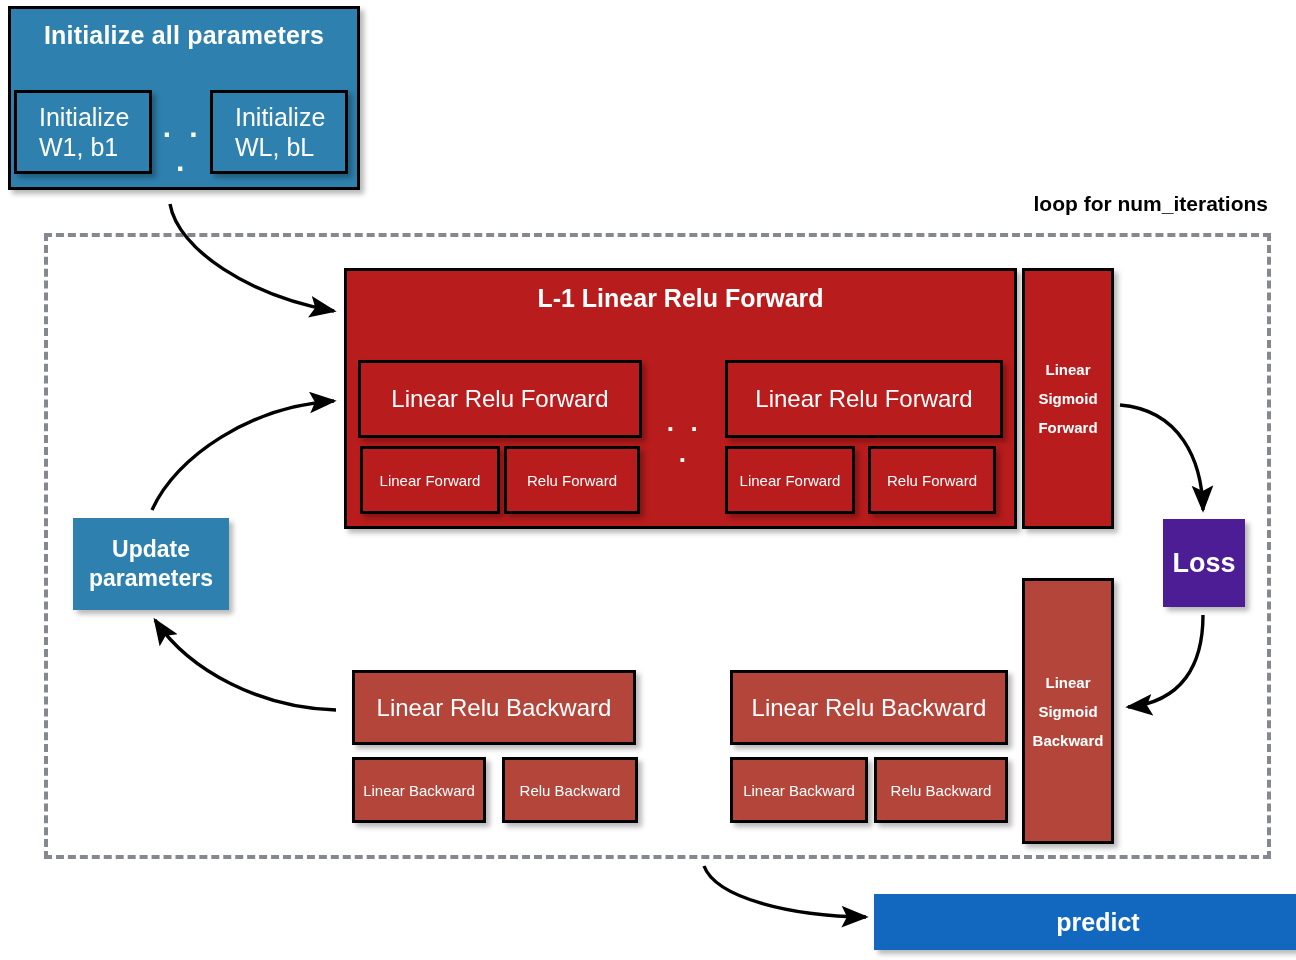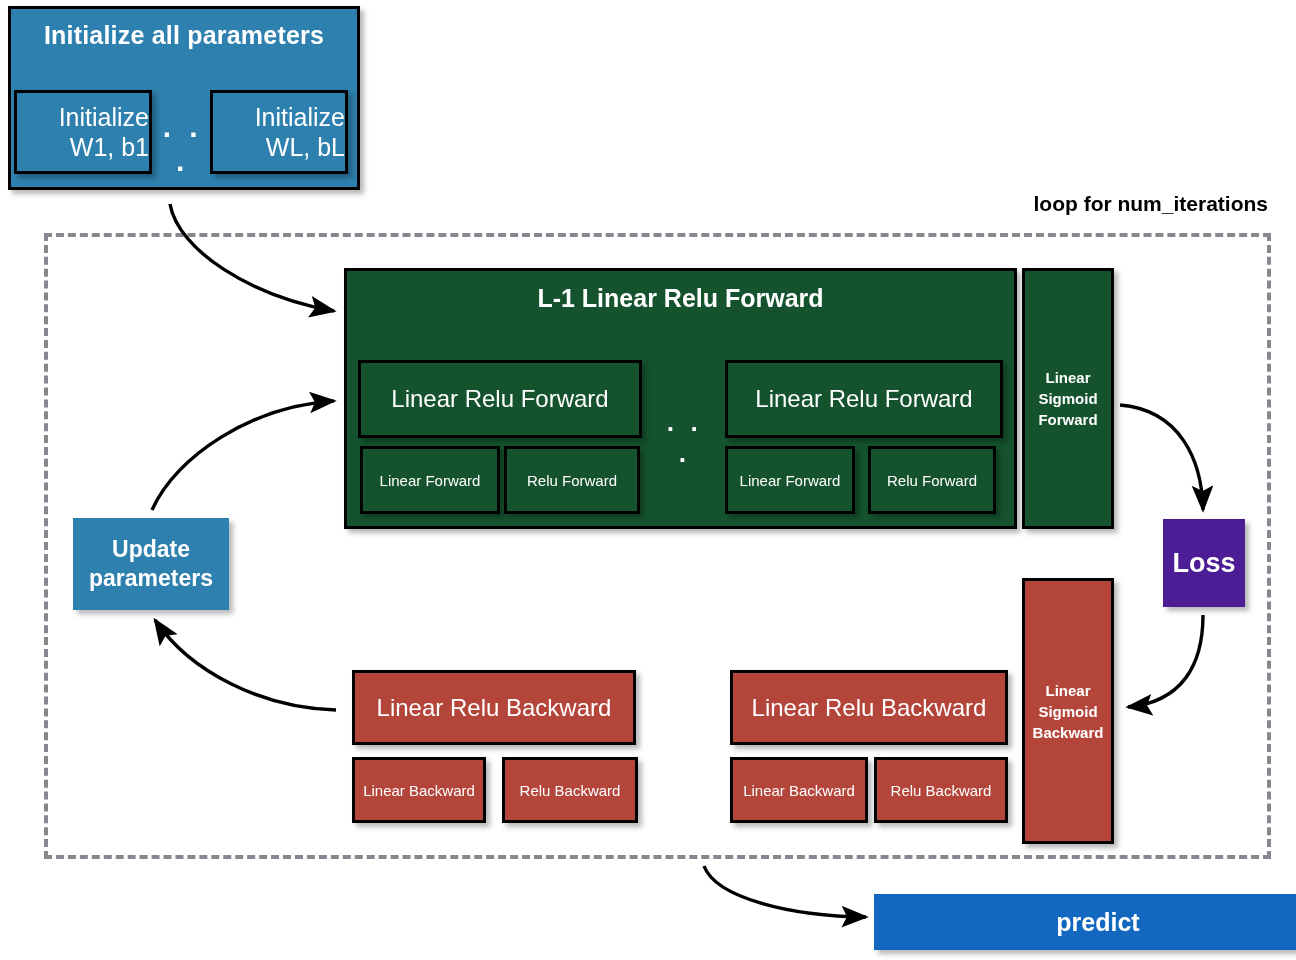--- a/index.html
+++ b/index.html
@@ -22,40 +22,40 @@
   .blk {
     position: absolute;
     border: 3px solid #000000;
     color: #ffffff;
     box-shadow: 4px 4px 5px rgba(0,0,0,0.28);
     display: flex;
   }
 
   
   .c-blue   { background-color: #2e80ae; }
-  .c-purple { background-color: #14532d; }
+  .c-purple { background-color: #b91c1c; }
   .c-red    { background-color: #b3453a; }
   .c-green  { background-color: #4c1d95; justify-content: center; }
   .c-predict{ background-color: #1268bf; }
 
   
   #init-group {
     left: 8px; top: 6px; width: 352px; height: 184px;
   }
   #init-title {
     position: absolute; left: 0; top: 12px; width: 100%;
     text-align: center; font-size: 25px; font-weight: bold;
     letter-spacing: .2px;
   }
   #init-w1 { left: 14px; top: 90px; width: 138px; height: 84px; }
   #init-wl { left: 210px; top: 90px; width: 138px; height: 84px; }
   .init-sub-txt {
     font-size: 25px; line-height: 30px; font-weight: normal;
-    padding-left: 6px; align-self: center; width: 100%;
-    text-align: right; white-space: pre-line;
+    padding-left: 22px; align-self: center; width: 100%;
+    text-align: left; white-space: pre-line;
   }
   #init-dots {
     position: absolute; left: 158px; top: 118px; width: 50px;
     text-align: center; font-size: 30px; font-weight: bold;
     color: #ffffff; letter-spacing: 4px;
   }
 
   
   #loop-label {
     position: absolute; right: 28px; top: 192px;
@@ -89,21 +89,21 @@
     font-size: 15px; font-weight: normal;
   }
   #fwd-dots {
     position: absolute; left: 655px; top: 414px; width: 60px;
     text-align: center; font-size: 26px; font-weight: bold;
     color: #ffffff; letter-spacing: 4px;
   }
   #fwd-sig    { left: 1022px; top: 268px; width: 92px; height: 261px; }
   .sig-label {
     align-self: center; width: 100%; text-align: center;
-    font-size: 15px; font-weight: bold; line-height: 21px;
+    font-size: 15px; font-weight: bold; line-height: 29px;
     white-space: pre-line;
   }
 
   
   #bwd-main   { left: 344px; top: 578px; width: 673px; height: 266px; }
   #bwd-title  {
     position: absolute; left: 0; top: 13px; width: 100%;
     text-align: center; font-size: 25px; font-weight: bold;
   }
   #bwd-lrb-1  { left: 352px; top: 670px; width: 284px; height: 75px; }

